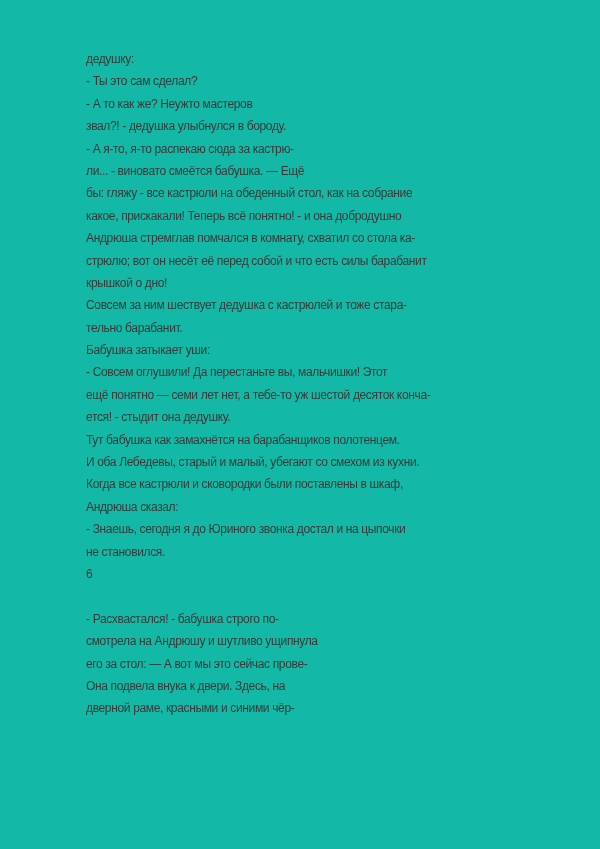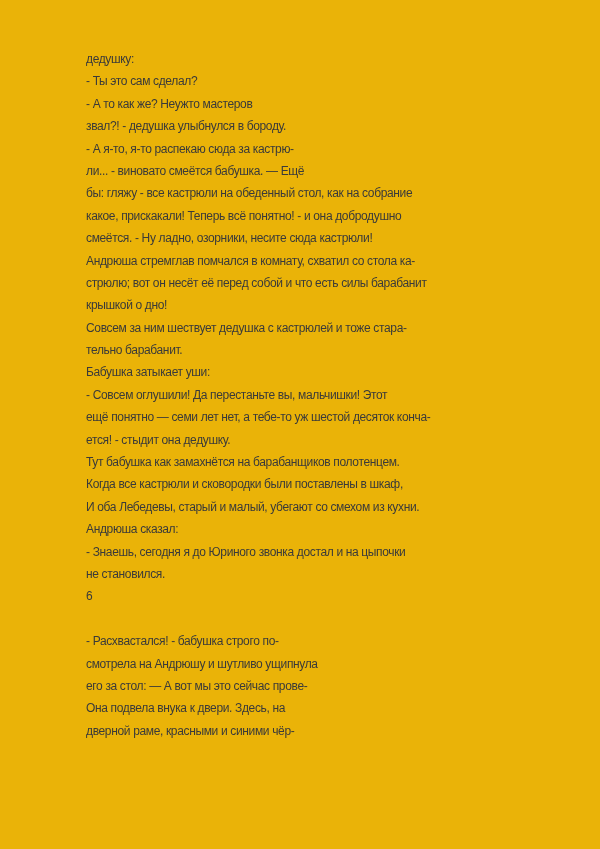--- a/index.html
+++ b/index.html
@@ -4,21 +4,21 @@
 <style>
   html, body {
     margin: 0;
     padding: 0;
     background: #ffffff;
   }
   .page {
     position: relative;
     width: 600px;
     height: 849px;
-    background: #eab308;
+    background: #14b8a6;
     overflow: hidden;
     font-family: "Liberation Sans", sans-serif;
   }
   .text-block {
     position: absolute;
     left: 86px;
     top: 48px;
     width: 500px;
     color: #3a3a3a;
     font-size: 12px;
@@ -36,33 +36,32 @@
 <div class="page">
   <div class="text-block">
     <div class="line">дедушку:</div>
     <div class="line">- Ты это сам сделал?</div>
     <div class="line">- А то как же? Неужто мастеров</div>
     <div class="line">звал?! - дедушка улыбнулся в бороду.</div>
     <div class="line">- А я-то, я-то распекаю сюда за кастрю-</div>
     <div class="line">ли... - виновато смеётся бабушка. — Ещё</div>
     <div class="line">бы: гляжу - все кастрюли на обеденный стол, как на собрание</div>
     <div class="line">какое, прискакали! Теперь всё понятно! - и она добродушно</div>
-    <div class="line">смеётся. - Ну ладно, озорники, несите сюда кастрюли!</div>
     <div class="line">Андрюша стремглав помчался в комнату, схватил со стола ка-</div>
     <div class="line">стрюлю; вот он несёт её перед собой и что есть силы барабанит</div>
     <div class="line">крышкой о дно!</div>
     <div class="line">Совсем за ним шествует дедушка с кастрюлей и тоже стара-</div>
     <div class="line">тельно барабанит.</div>
     <div class="line">Бабушка затыкает уши:</div>
     <div class="line">- Совсем оглушили! Да перестаньте вы, мальчишки! Этот</div>
     <div class="line">ещё понятно — семи лет нет, а тебе-то уж шестой десяток конча-</div>
     <div class="line">ется! - стыдит она дедушку.</div>
     <div class="line">Тут бабушка как замахнётся на барабанщиков полотенцем.</div>
+    <div class="line">И оба Лебедевы, старый и малый, убегают со смехом из кухни.</div>
     <div class="line">Когда все кастрюли и сковородки были поставлены в шкаф,</div>
-    <div class="line">И оба Лебедевы, старый и малый, убегают со смехом из кухни.</div>
     <div class="line">Андрюша сказал:</div>
     <div class="line">- Знаешь, сегодня я до Юриного звонка достал и на цыпочки</div>
     <div class="line">не становился.</div>
     <div class="line">6</div>
     <div class="line"></div>
     <div class="line">- Расхвастался! - бабушка строго по-</div>
     <div class="line">смотрела на Андрюшу и шутливо ущипнула</div>
     <div class="line">его за стол: — А вот мы это сейчас прове-</div>
     <div class="line">Она подвела внука к двери. Здесь, на</div>
     <div class="line">дверной раме, красными и синими чёр-</div>

